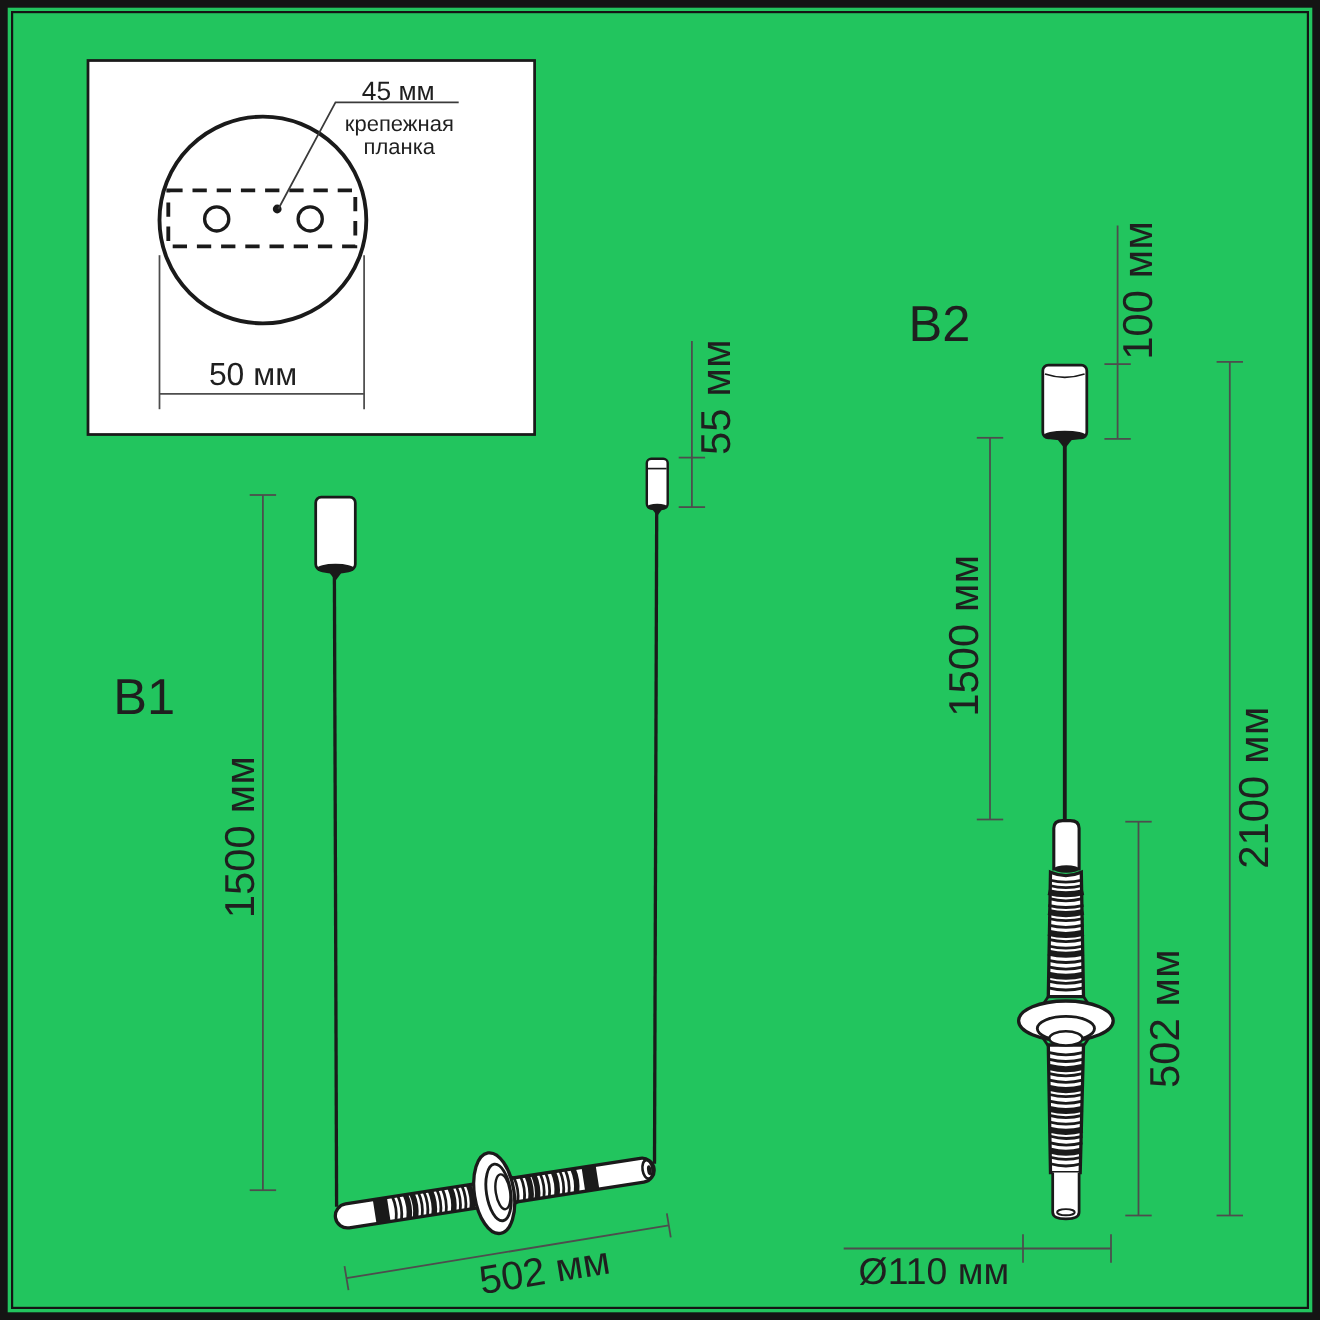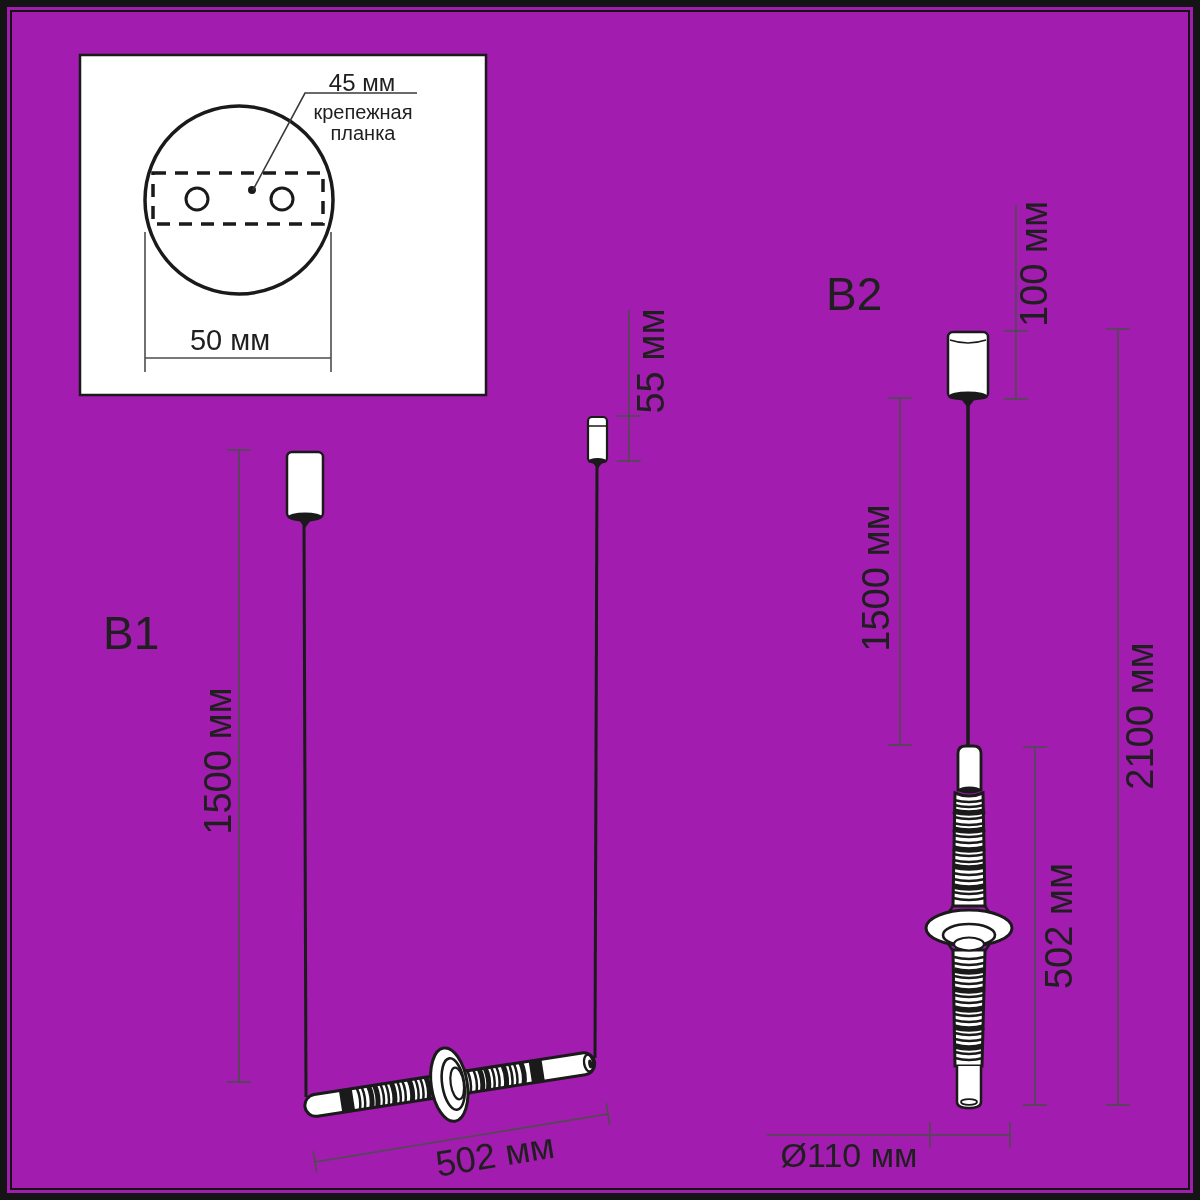--- a/index.html
+++ b/index.html
@@ -1,16 +1,16 @@
 <!DOCTYPE html>
 <html><head>
 <meta charset="utf-8">
 <style>
   html,body{margin:0;padding:0;background:#fff;}
-  .page{position:relative;width:1200px;height:1200px;background:#a21caf;overflow:hidden;
+  .page{position:relative;width:1200px;height:1200px;background:#22c55e;overflow:hidden;
         font-family:"Liberation Sans",sans-serif;}
   .frame-outer{position:absolute;inset:0;border:7px solid #141414;pointer-events:none;}
   .frame-inner{position:absolute;inset:10px;border:2px solid #141414;pointer-events:none;}
   svg{position:absolute;inset:0;}
   svg text{fill:#1f1f1f;}
   .obj{stroke:#1a1a1a;fill:#ffffff;}
   .obj-fill{fill:#1a1a1a;stroke:none;}
   .stripe{stroke:#1a1a1a;fill:none;}
   .dim{stroke:#4d4d4d;stroke-width:1.6;fill:none;}
   .dim-text{font-size:38px;}

